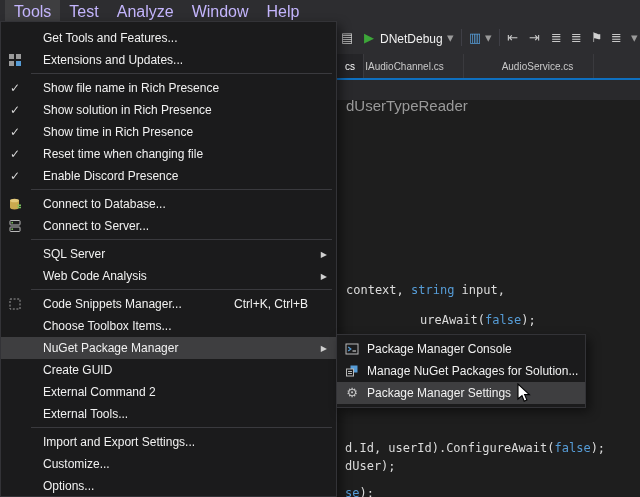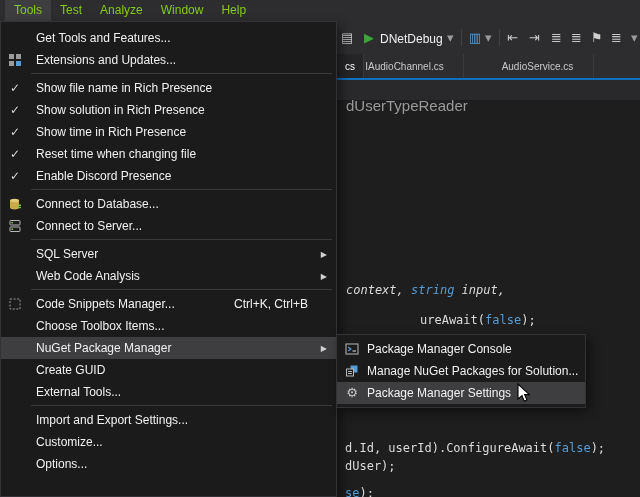--- a/index.html
+++ b/index.html
@@ -6,21 +6,21 @@
   html,body { background:#1e1e1e; }
   .app {
     position:relative; width:640px; height:497px; overflow:hidden;
     background:#2d2d30; font-family:"Liberation Sans", sans-serif;
     user-select:none;
   }
   .glyph { font-family:"DejaVu Sans", sans-serif; }
 
   
   .menubar { position:absolute; top:0; left:0; width:100%; height:21px; background:#2d2d30; display:flex; padding-left:5px; z-index:4; }
-  .mitem { font-size:12px; color:#84cc16; padding:3px 9px 0; height:21px; }
+  .mitem { font-size:16px; color:#c4b5fd; padding:3px 9px 0; height:21px; }
   .mitem.active { background:#3e3e40; }
 
   
   .toolbar { position:absolute; top:21px; left:0; width:100%; height:33px; background:#2d2d30; z-index:1; }
   .ticon { position:absolute; top:9px; font-family:"DejaVu Sans",sans-serif; font-size:13px; line-height:16px; }
   .vsep { position:absolute; top:8px; width:1px; height:17px; background:#3f3f46; }
   .dbglbl { position:absolute; top:11px; left:380px; font-size:12px; color:#f1f1f1; }
 
   
   .tabstrip { position:absolute; top:54px; left:0; width:100%; height:26px; background:#2d2d30; z-index:1; }
@@ -36,21 +36,21 @@
   .editor { position:absolute; top:100px; left:0; width:100%; height:397px; background:#1e1e1e; z-index:0; }
   .cline { position:absolute; white-space:pre; font-family:"DejaVu Sans Mono",monospace; font-size:12px; color:#dcdcdc; }
   .cline .kw { color:#569cd6; }
 
   
   .menu { position:absolute; top:21px; left:0; width:337px; height:476px; background:#1b1b1c; border:1px solid #333337; padding-top:5px; z-index:10; box-shadow:4px 4px 10px rgba(0,0,0,.45); }
   .mi { height:22px; display:flex; align-items:center; position:relative; font-size:12px; color:#f1f1f1; white-space:nowrap; }
   .mi.hl { background:#3e3e40; }
   .mi .slot { width:28px; flex:none; display:flex; align-items:center; justify-content:center; }
   .mi .check { color:#d8d8d8; font-size:12px; }
-  .mi .lbl { margin-left:7px;text-align:center; }
+  .mi .lbl { margin-left:14px;text-align:center; }
   .mi .sc { margin-left:auto; margin-right:28px; }
   .mi .sub { position:absolute; right:9px; top:50%; transform:translateY(-50%); font-size:8px; color:#d0d0d0; }
   .msep { height:6px; position:relative; }
   .msep::after { content:""; position:absolute; top:2px; left:30px; right:4px; height:1px; background:#3a3a3e; }
 
   
   .submenu { position:absolute; top:334px; left:336px; width:250px; background:#1b1b1c; border:1px solid #333337; padding:3px 0; z-index:20; box-shadow:4px 4px 10px rgba(0,0,0,.45); }
   .smi { height:22px; display:flex; align-items:center; font-size:12px; color:#f1f1f1; white-space:nowrap; }
   .smi.hl { background:#3e3e40; }
   .smi .slot { width:30px; flex:none; display:flex; align-items:center; justify-content:center; }
@@ -97,21 +97,21 @@
       <div class="tab" style="left: 482px; width: 112px;">
         <span>AudioService.cs</span>
       </div>
     </div>
 
   <div class="docbar">
     <span class="crumb">dUserTypeReader</span>
   </div>
 
   <div class="editor">
-      <div class="cline" style="left: 346px; top: 183px; font-style: italic;"><span>context, </span><span class="kw">string</span><span> input,</span></div>
+      <div class="cline" style="left: 346px; top: 183px;"><span>context, </span><span class="kw">string</span><span> input,</span></div>
       <div class="cline" style="left: 420px; top: 213px;"><span>ureAwait(</span><span class="kw">false</span><span>);</span></div>
       <div class="cline" style="left: 345px; top: 341px;"><span>d.Id, userId).ConfigureAwait(</span><span class="kw">false</span><span>);</span></div>
       <div class="cline" style="left: 345px; top: 359px;"><span>dUser);</span></div>
       <div class="cline" style="left: 345px; top: 386px;"><span class="kw">se</span><span>);</span></div>
     </div>
 
   <div class="menu">
       <div class="mi">
         <span class="slot"></span>
         <span class="lbl">Get Tools and Features...</span>
@@ -199,20 +199,24 @@
         <span class="slot"></span>
         <span class="lbl">NuGet Package Manager</span>
         <span class="sub glyph">▶</span>
       </div>
       <div class="mi">
         <span class="slot"></span>
         <span class="lbl">Create GUID</span>
       </div>
       <div class="mi">
         <span class="slot"></span>
+        <span class="lbl">External Command 2</span>
+      </div>
+      <div class="mi">
+        <span class="slot"></span>
         <span class="lbl">External Tools...</span>
       </div>
       <div class="msep"></div>
       <div class="mi">
         <span class="slot"></span>
         <span class="lbl">Import and Export Settings...</span>
       </div>
       <div class="mi">
         <span class="slot"></span>
         <span class="lbl">Customize...</span>

